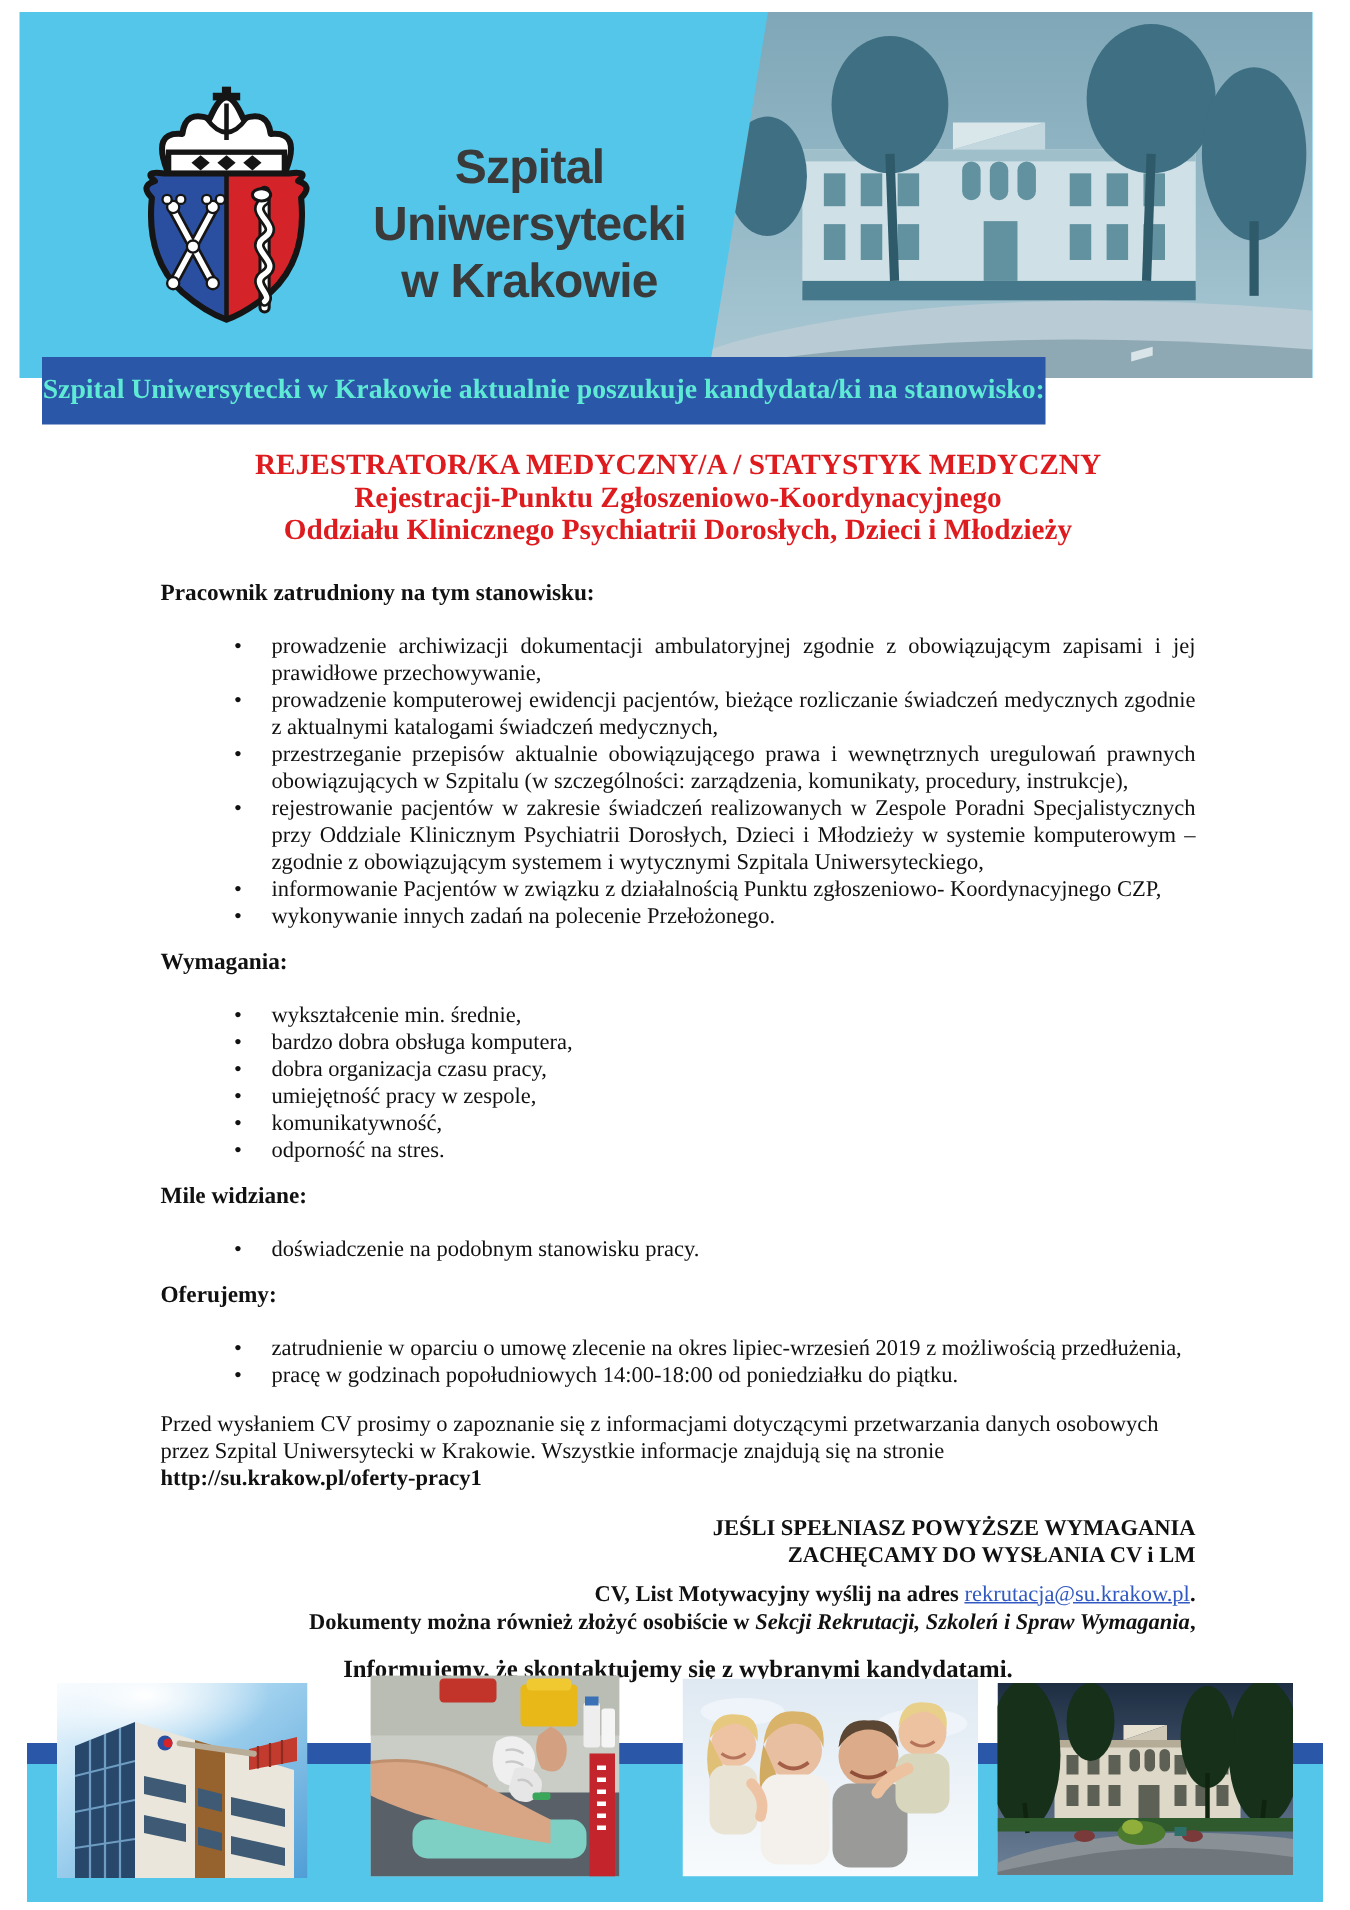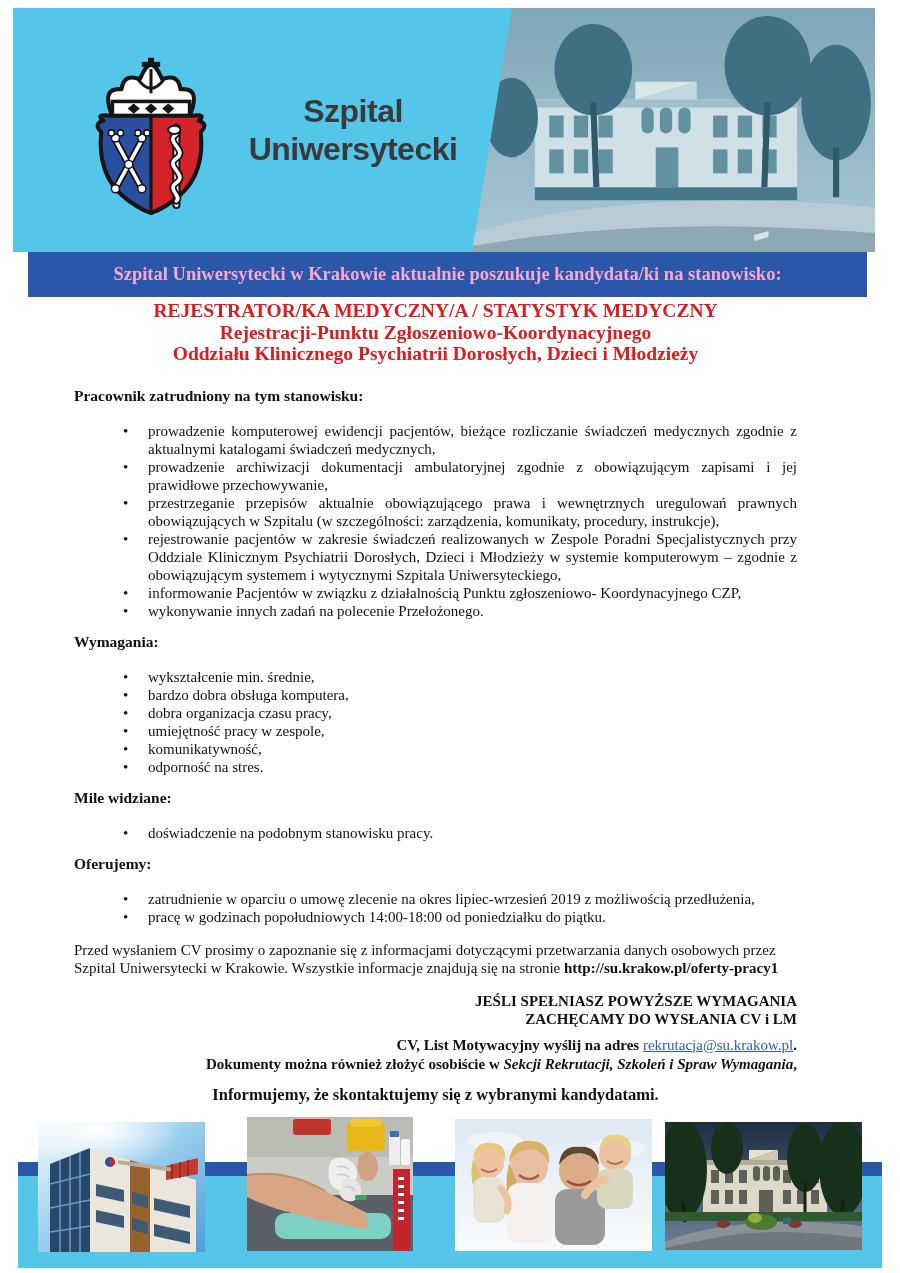--- a/index.html
+++ b/index.html
@@ -15,27 +15,27 @@
   .header-photo { position:absolute; right:0; top:0; width:420px; height:244px;
     clip-path:polygon(57px 0, 420px 0, 420px 244px, 17px 244px); }
   .header-photo svg { display:block; width:100%; height:100%; }
   .logo { position:absolute; left:72px; top:46px; width:132px; height:168px; }
   .logo svg { display:block; width:100%; height:100%; }
   .brand { position:absolute; left:190px; top:84px; width:300px; text-align:center;
     font-family:"Liberation Sans", sans-serif; font-weight:bold; font-size:32px;
     line-height:38px; color:#3a3a3a; letter-spacing:-0.5px; }
 
   
-  .banner { position:absolute; left:28px; top:252px; width:839px; height:45px;
-    background:#2b57a8; color:#f9a8d4; font-weight:bold; font-size:18.5px;
+  .banner { position:absolute; left:28px; top:238px; width:669px; height:45px;
+    background:#2b57a8; color:#5eead4; font-weight:bold; font-size:18.5px;
     text-align:center; line-height:45px; }
 
   
   .content { position:absolute; left:0; top:300px; width:900px; padding:0; }
-  .inner { padding:0 103px 0 74px; }
+  .inner { padding:0 103px 0 107px; }
 
   .job-title { text-align:center; color:#de1b1e; font-weight:bold;
     font-size:19.5px; line-height:21.5px; }
 
   .job-section { margin-top:13px; }
   .job-section.first { margin-top:22px; }
   .sec-heading { font-size:15.5px; font-weight:bold; margin:0 0 17px 0; line-height:18px; }
   .bullets { margin:0 0 0 47px; padding:0; list-style:none; font-size:15px; line-height:18px; }
   .bullets li { position:relative; padding-left:27px; text-align:justify; }
   .bullets li::before { content:"\2022"; position:absolute; left:2px; font-size:15px; }
@@ -170,42 +170,43 @@
         <line x1="90" y1="70" x2="90" y2="146" stroke="#ffffff" stroke-width="4" stroke-linecap="round"></line>
         <path d="M90 76 C78 84 102 92 90 100 C78 108 102 116 90 124 C80 130 96 138 90 142" fill="none" stroke="#151515" stroke-width="7" stroke-linecap="round"></path>
         <path d="M90 76 C78 84 102 92 90 100 C78 108 102 116 90 124 C80 130 96 138 90 142" fill="none" stroke="#ffffff" stroke-width="3.5" stroke-linecap="round"></path>
         <ellipse cx="88" cy="72" rx="6" ry="4" fill="#ffffff" stroke="#151515" stroke-width="2"></ellipse>
       </svg>
     </div>
 
     <div class="brand">
       <div>Szpital</div>
       <div>Uniwersytecki</div>
+      <div>w Krakowie</div>
     </div>
   </div>
 
   <div class="banner">
     <span>Szpital Uniwersytecki w Krakowie aktualnie poszukuje kandydata/ki na stanowisko:</span>
   </div>
 
   <div class="content">
     <div class="inner">
 
       <div class="job-title">
         <div>REJESTRATOR/KA MEDYCZNY/A  /  STATYSTYK MEDYCZNY</div>
         <div>Rejestracji-Punktu Zgłoszeniowo-Koordynacyjnego</div>
         <div>Oddziału Klinicznego Psychiatrii Dorosłych, Dzieci i Młodzieży</div>
       </div>
 
       <div class="sections">
   <section class="job-section first">
     <h3 class="sec-heading">Pracownik zatrudniony na tym stanowisku:</h3>
     <ul class="bullets">
+              <li>prowadzenie archiwizacji dokumentacji ambulatoryjnej zgodnie z obowiązującym zapisami i jej prawidłowe przechowywanie,</li>
               <li>prowadzenie komputerowej ewidencji pacjentów, bieżące rozliczanie świadczeń medycznych zgodnie z aktualnymi katalogami świadczeń medycznych,</li>
-              <li>prowadzenie archiwizacji dokumentacji ambulatoryjnej zgodnie z obowiązującym zapisami i jej prawidłowe przechowywanie,</li>
               <li>przestrzeganie przepisów aktualnie obowiązującego prawa i wewnętrznych uregulowań prawnych obowiązujących w Szpitalu (w szczególności: zarządzenia, komunikaty, procedury, instrukcje),</li>
               <li>rejestrowanie pacjentów w zakresie świadczeń realizowanych w Zespole Poradni Specjalistycznych przy Oddziale Klinicznym Psychiatrii Dorosłych, Dzieci i Młodzieży w systemie komputerowym – zgodnie z obowiązującym systemem i wytycznymi Szpitala Uniwersyteckiego,</li>
               <li>informowanie Pacjentów w związku z działalnością Punktu zgłoszeniowo- Koordynacyjnego CZP,</li>
               <li>wykonywanie innych zadań na polecenie Przełożonego.</li>
             </ul>
   </section>
 
   <section class="job-section">
     <h3 class="sec-heading">Wymagania:</h3>
     <ul class="bullets">

